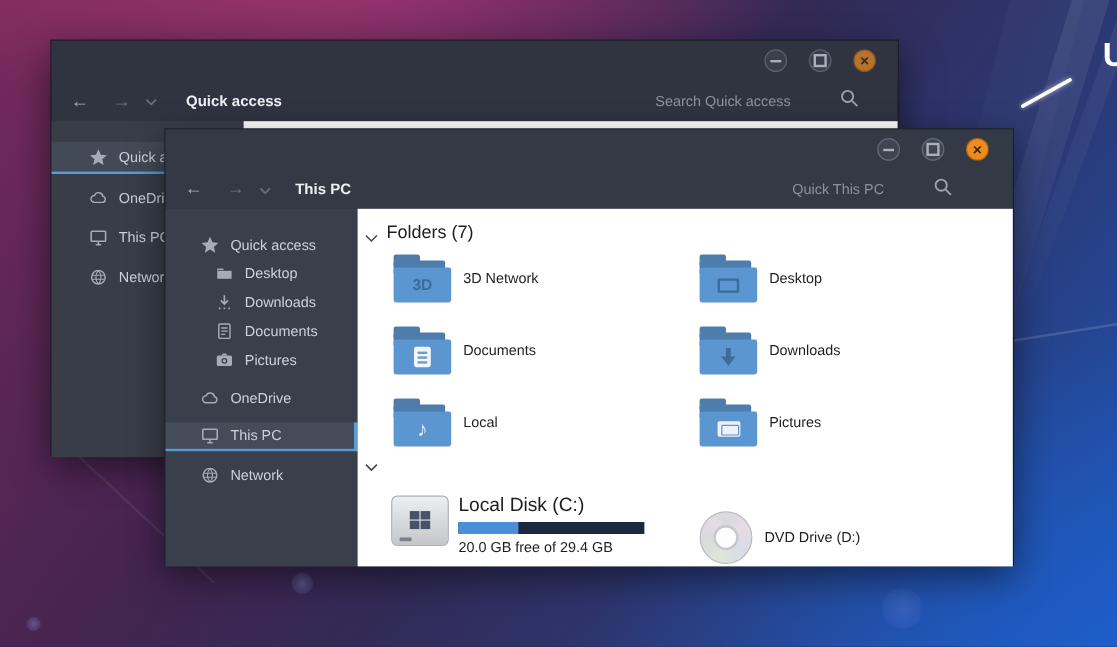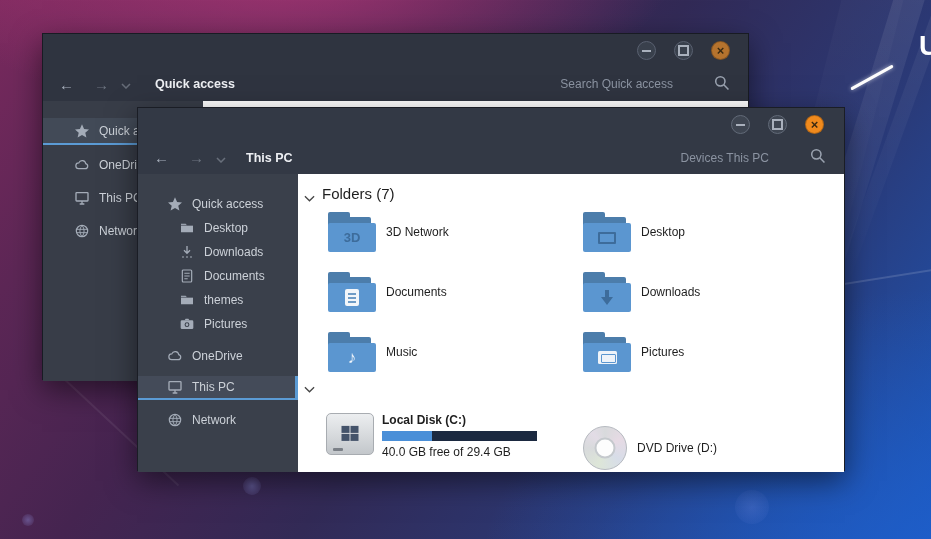--- a/index.html
+++ b/index.html
@@ -32,21 +32,21 @@
   .titlebar { display:flex; align-items:center; justify-content:flex-end; gap:18px; padding-right:18px; }
   .winbtn { width:19px; height:19px; border-radius:50%; display:flex; align-items:center; justify-content:center; cursor:default; }
   .winbtn.minmax { background:#3e4551; border:1px solid #626a78; }
   .btn-min::after { content:""; width:9px; height:2px; background:#a9b0bc; }
   .btn-max::after { content:""; width:7px; height:7px; border:2px solid #a9b0bc; }
   .btn-close { border:1px solid rgba(0,0,0,0.25); font-size:13px; font-weight:bold; color:#3a2a12; }
   .navrow { display:flex; align-items:center; }
   .nav-arrow { font-size:15px; line-height:1; }
   .addr-chev { margin-left:12px; opacity:.45; }
   .win-title { font-weight:bold; font-size:12.5px; color:#edeff3; }
-  .searchbox { margin-left:auto; width:198px; display:flex; align-items:center; justify-content:flex-end; margin-right:18px;gap:40px; }
+  .searchbox { margin-left:auto; width:198px; display:flex; align-items:center; justify-content:center; margin-right:18px;gap:40px; }
   .search-text { font-size:12px; color:#8b93a1; }
   .sideitem { display:flex; align-items:center; gap:8px; font-size:12px; color:#ccd1d8; cursor:default; }
   .sideitem .icn { width:18px; height:18px; color:#a4acb8; flex:0 0 18px; display:flex; align-items:center; justify-content:center; }
   .icn svg { width:16px; height:16px; display:block; }
 
   
   .back-window { left:42px; top:33px; width:707px; height:347px; background:#2f3440; z-index:1; }
   .back-window .titlebar { height:33px; background:#2f3440; }
   .back-window .winbtn.minmax { background:#39404c; border-color:#596070; }
   .back-window .navrow { height:34px; }
@@ -105,21 +105,21 @@
   .hddicon .winlogo i { background:#44536a; }
   .hddicon::after { content:""; position:absolute; left:6px; bottom:3px; width:10px; height:3px; background:#7b8087; border-radius:1px; }
 
   
   .dvdicon { position:relative; width:44px; height:44px; flex:0 0 44px; border-radius:50%;
     background:conic-gradient(#d8dadc, #e6dae4 60deg, #d7dde8 130deg, #dde6d8 200deg, #d8dadc 270deg, #e3dce6 320deg, #d8dadc);
     border:1px solid #b6bac0; }
   .dvdicon::before { content:""; position:absolute; left:50%; top:50%; transform:translate(-50%,-50%); width:17px; height:17px; border-radius:50%; background:#fdfdfd; border:2px solid #c5c9cd; }
 
   .drive-details { margin-left:8px; display:flex; flex-direction:column; }
-  .drive-name { font-size:12px;font-weight:bold; }
+  .drive-name { font-size:16px; }
   .drive-bar { width:155px; height:10px; background:#1b2940; margin:4px 0 4px; }
   .drive-fill { height:100%; background:#4a8fd8; }
   .drive-free { font-size:12px; color:#1e1e1e; }
 </style>
 </head>
 <body>
 
 <div class="wallpaper">
   <div class="streak s3"></div>
   <div class="streak s1"></div>
@@ -208,21 +208,21 @@
   <div class="navrow">
     <span class="nav-arrow back">←</span>
     <span class="nav-arrow fwd">→</span>
     <span class="addr-chev">
       <svg width="10" height="6" viewBox="0 0 10 6">
           <path d="M1 1l4 4 4-4" fill="none" stroke="#aab1bd" stroke-width="1.5"></path>
         </svg>
     </span>
     <span class="win-title">This PC</span>
     <div class="searchbox">
-      <span class="search-text">Devices This PC</span>
+      <span class="search-text">Quick This PC</span>
       <span>
         <svg width="17" height="17" viewBox="0 0 22 22">
             <circle cx="9.5" cy="9.5" r="6" fill="none" stroke="#9aa2af" stroke-width="2"></circle>
             <path d="M14 14l6 6" stroke="#9aa2af" stroke-width="2"></path>
           </svg>
       </span>
     </div>
   </div>
   <div class="fw-body">
     <nav class="fw-sidebar">
@@ -257,29 +257,20 @@
           <svg viewBox="0 0 24 24">
               <rect x="5" y="3" width="14" height="18" rx="1.5" fill="none" stroke="currentColor" stroke-width="1.8"></rect>
               <path d="M8 8h8M8 12h8M8 16h5" stroke="currentColor" stroke-width="1.6"></path>
             </svg>
         </span>
         <span>Documents</span>
       </div>
       <div class="sideitem indent">
         <span class="icn">
           <svg viewBox="0 0 24 24">
-              <path d="M3 5.5h7l2 2.5h9v10.5H3z" fill="currentColor"></path>
-              <path d="M3 8h18" stroke="#3a404b" stroke-width="1"></path>
-            </svg>
-        </span>
-        <span>themes</span>
-      </div>
-      <div class="sideitem indent">
-        <span class="icn">
-          <svg viewBox="0 0 24 24">
               <rect x="2.5" y="6.5" width="19" height="13" rx="2" fill="currentColor"></rect>
               <circle cx="12" cy="13" r="3.6" fill="#3a404b"></circle>
               <circle cx="12" cy="13" r="2" fill="currentColor"></circle>
               <path d="M8.5 6.5l1.4-2.5h4.2l1.4 2.5" fill="currentColor"></path>
             </svg>
         </span>
         <span>Pictures</span>
       </div>
       <div class="sideitem gap">
         <span class="icn">
@@ -362,21 +353,21 @@
         <span class="tile-label">Downloads</span>
       </div>
       <div class="tile" style="left:30px; top:158px;">
         <span class="foldericon">
             <span class="tab"></span>
             <span class="backp"></span>
             <span class="frontp">
               <span class="g-music">♪</span>
             </span>
           </span>
-        <span class="tile-label">Music</span>
+        <span class="tile-label">Local</span>
       </div>
       <div class="tile" style="left:285px; top:158px;">
         <span class="foldericon">
             <span class="tab"></span>
             <span class="backp"></span>
             <span class="frontp">
               <span class="g-pic"></span>
             </span>
           </span>
         <span class="tile-label">Pictures</span>
@@ -395,21 +386,21 @@
               <i></i>
               <i></i>
               <i></i>
             </span>
         </span>
         <span class="drive-details">
           <span class="drive-name">Local Disk (C:)</span>
           <span class="drive-bar">
             <span class="drive-fill" style="display: block; width: 32%;"></span>
           </span>
-          <span class="drive-free">40.0 GB free of 29.4 GB</span>
+          <span class="drive-free">20.0 GB free of 29.4 GB</span>
         </span>
       </div>
 
       <div class="tile" style="left:285px; top:252px;">
         <span class="dvdicon"></span>
         <span class="tile-label">DVD Drive (D:)</span>
       </div>
 
     </div>
   </div>

